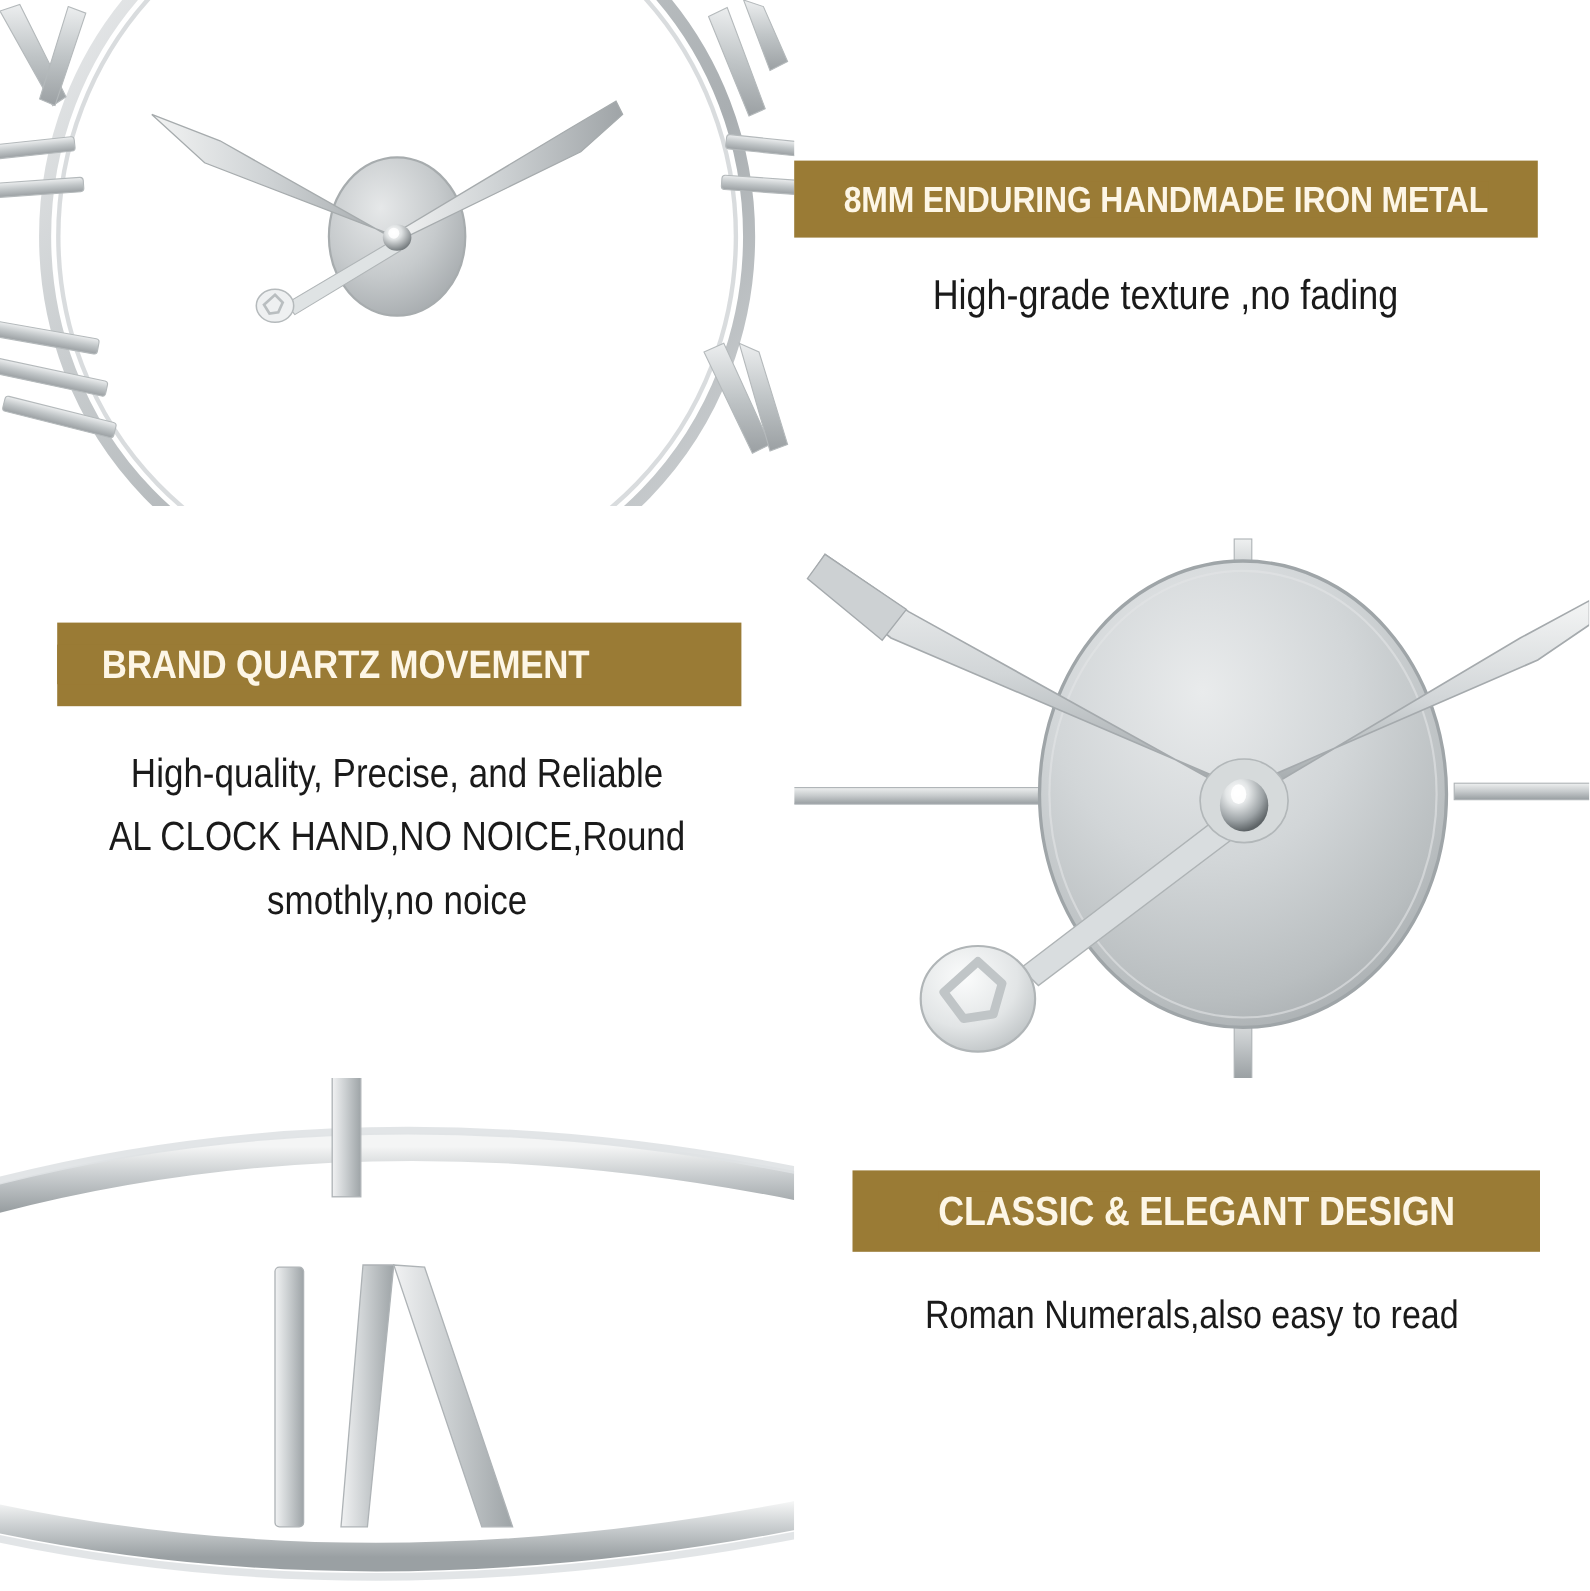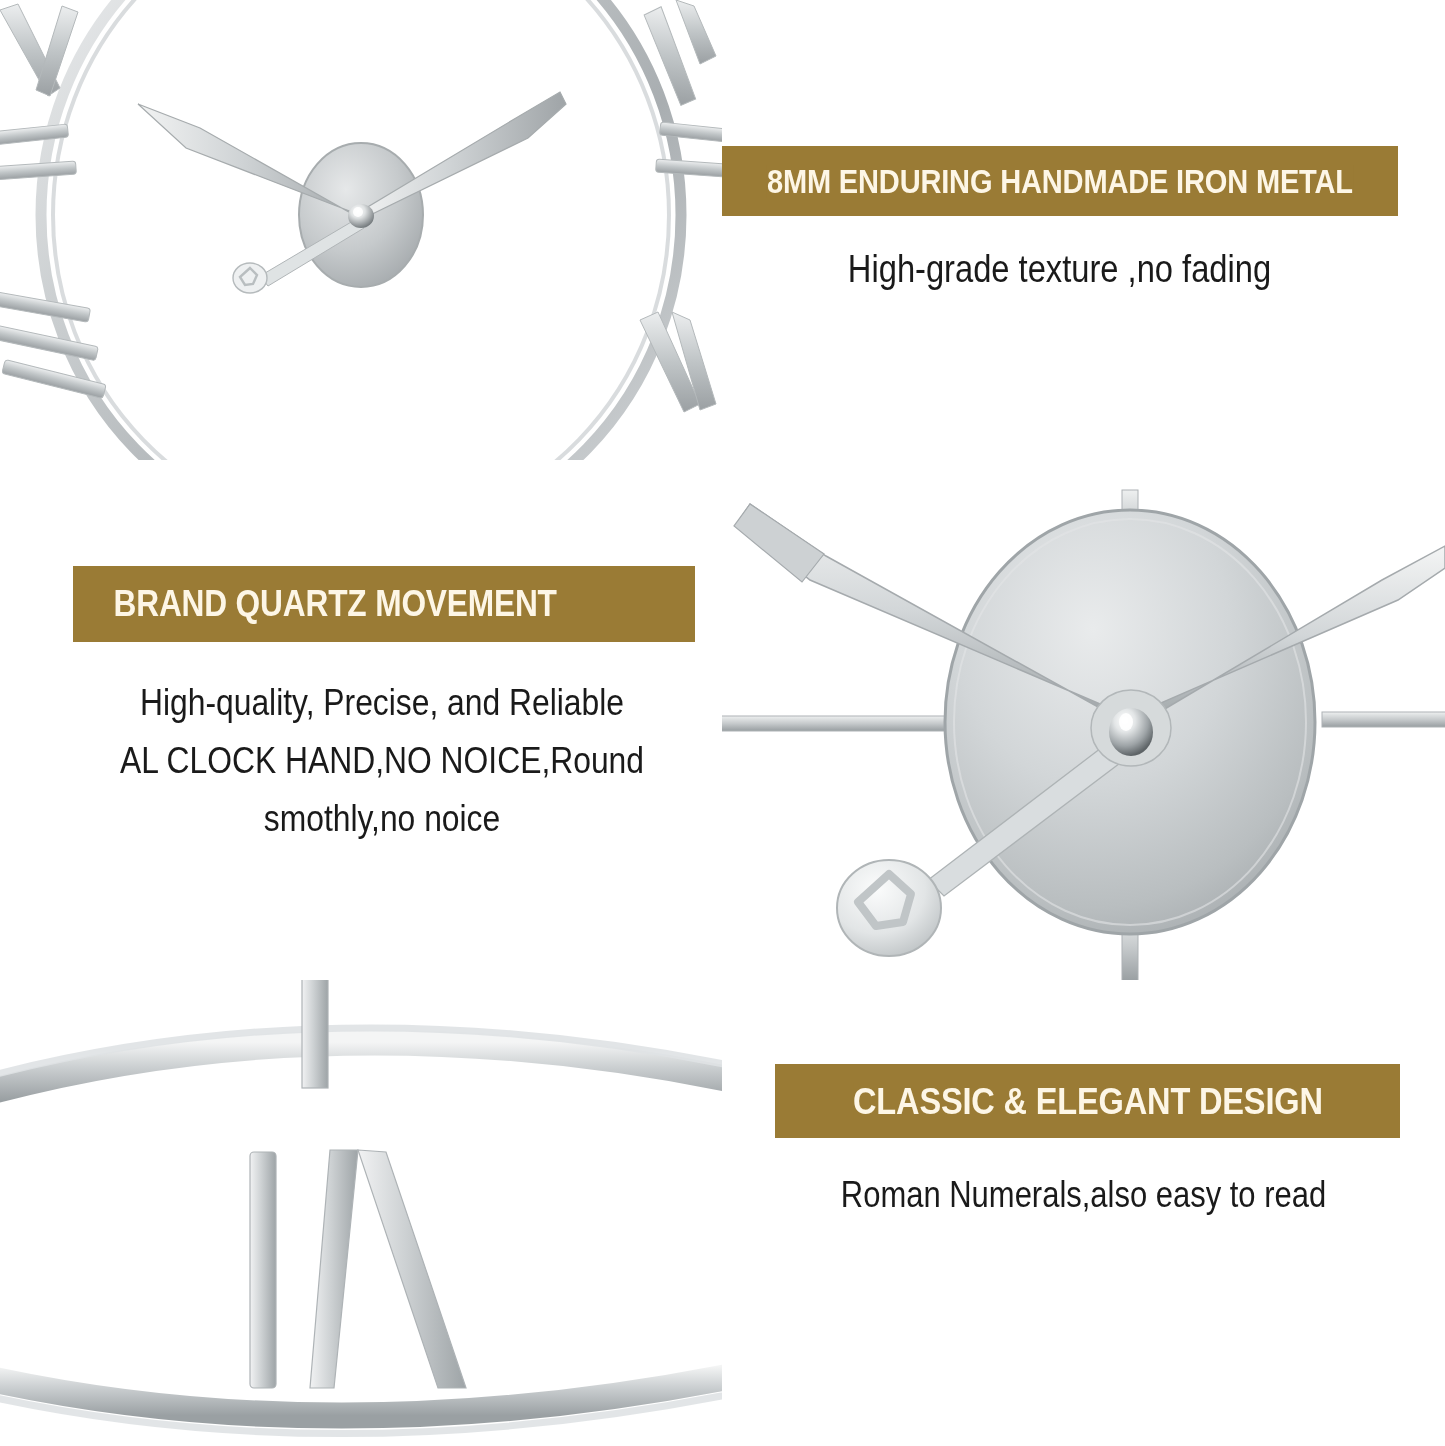--- a/index.html
+++ b/index.html
@@ -60,21 +60,21 @@
     transform-origin: center center;
   }
 
   
   #feature-iron-metal { left: 698px; top: 146px; width: 723px; }
   #feature-iron-metal .banner-wrap { width: 676px; height: 70px; margin-left: 24px; }
   #feature-iron-metal .banner { font-size: 33px; }
   #feature-iron-metal .subtext { font-size: 38px; margin-top: 32px; display:block; }
 
   
-  #feature-quartz { left: 0px; top: 566px; width: 722px; padding-left: 21px; }
+  #feature-quartz { left: 0px; top: 566px; width: 722px; }
   #feature-quartz .banner-wrap { width: 622px; height: 76px; margin-left: 52px; justify-content:flex-start; }
   #feature-quartz .banner { font-size: 36px; padding-left: 46px; transform-origin: left center;}
   #feature-quartz .subtext { font-size: 37px; display: block; }
   #feature-quartz .line1 { margin-top: 40px; }
   #feature-quartz .line2 { margin-top: 16px; }
   #feature-quartz .line3 { margin-top: 16px; }
 
   
   #feature-classic { left: 722px; top: 1064px; width: 723px; }
   #feature-classic .banner-wrap { width: 625px; height: 74px; margin-left: 53px; }

